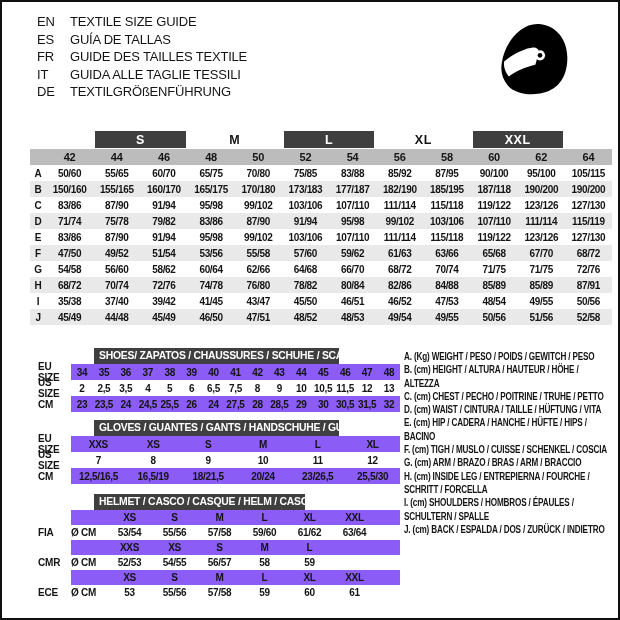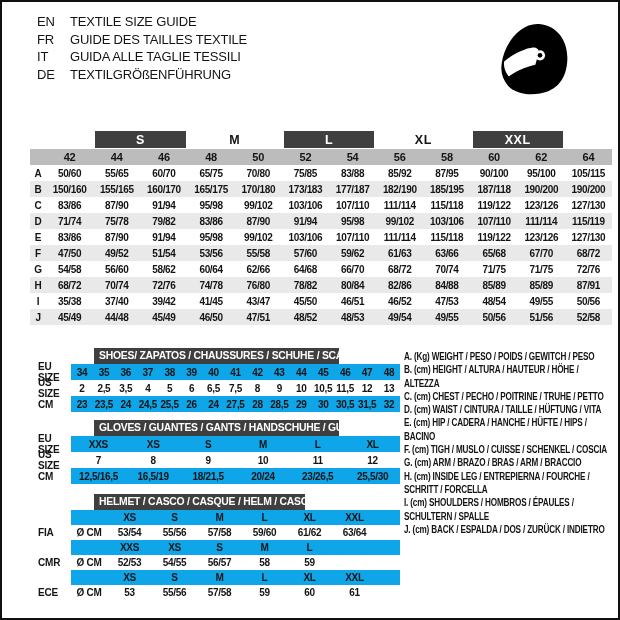--- a/index.html
+++ b/index.html
@@ -30,43 +30,47 @@
   
   #bottom-left{position:absolute;top:348px;left:38px;width:362px;}
   .bar{height:16px;margin-left:56px;background:#3f3f3f;color:#fff;font-weight:700;font-size:10.4px;
        line-height:16px;padding-left:5px;letter-spacing:-0.25px;white-space:nowrap;box-sizing:border-box;}
   .bar.w245{width:245px;}
   .bar.w211{width:211px;}
   .sub-row{display:flex;height:16px;font-weight:700;font-size:10px;letter-spacing:-0.3px;}
   .sub-row.h15{height:15px;}
   .sub-label{width:33px;display:flex;align-items:center;font-size:10px;letter-spacing:-0.2px;}
   .cells{flex:1;display:grid;align-items:center;text-align:center;}
-  .cells.shaded{background:#0ea5e9;}
+  .cells.shaded{background:#8b5cf6;}
   .cells.c15{grid-template-columns:repeat(15,1fr);}
   .cells.c6{grid-template-columns:repeat(6,1fr);}
   .cells.helm{grid-template-columns:36px repeat(6,45px) 1fr;}
-  .unit{text-align:center;white-space:nowrap;}
+  .unit{text-align:left;white-space:nowrap;}
   .gap8{height:8px;}
   .gap10{height:10px;}
 
   
   #legend{position:absolute;top:350px;left:404px;width:262px;transform:scaleX(0.8);
           transform-origin:0 0;font-weight:700;font-size:10.2px;line-height:13.3px;
           letter-spacing:-0.2px;}
   .legend-item{white-space:pre-line;}
 </style>
 </head>
 <body>
 
 <div class="frame"></div>
 
 <div id="lang">
     <div class="lang-row">
       <div class="lang-code">EN</div>
       <div class="lang-text">TEXTILE SIZE GUIDE</div>
+    </div>
+    <div class="lang-row">
+      <div class="lang-code">ES</div>
+      <div class="lang-text">GUÍA DE TALLAS</div>
     </div>
     <div class="lang-row">
       <div class="lang-code">FR</div>
       <div class="lang-text">GUIDE DES TAILLES TEXTILE</div>
     </div>
     <div class="lang-row">
       <div class="lang-code">IT</div>
       <div class="lang-text">GUIDA ALLE TAGLIE TESSILI</div>
     </div>
     <div class="lang-row">

